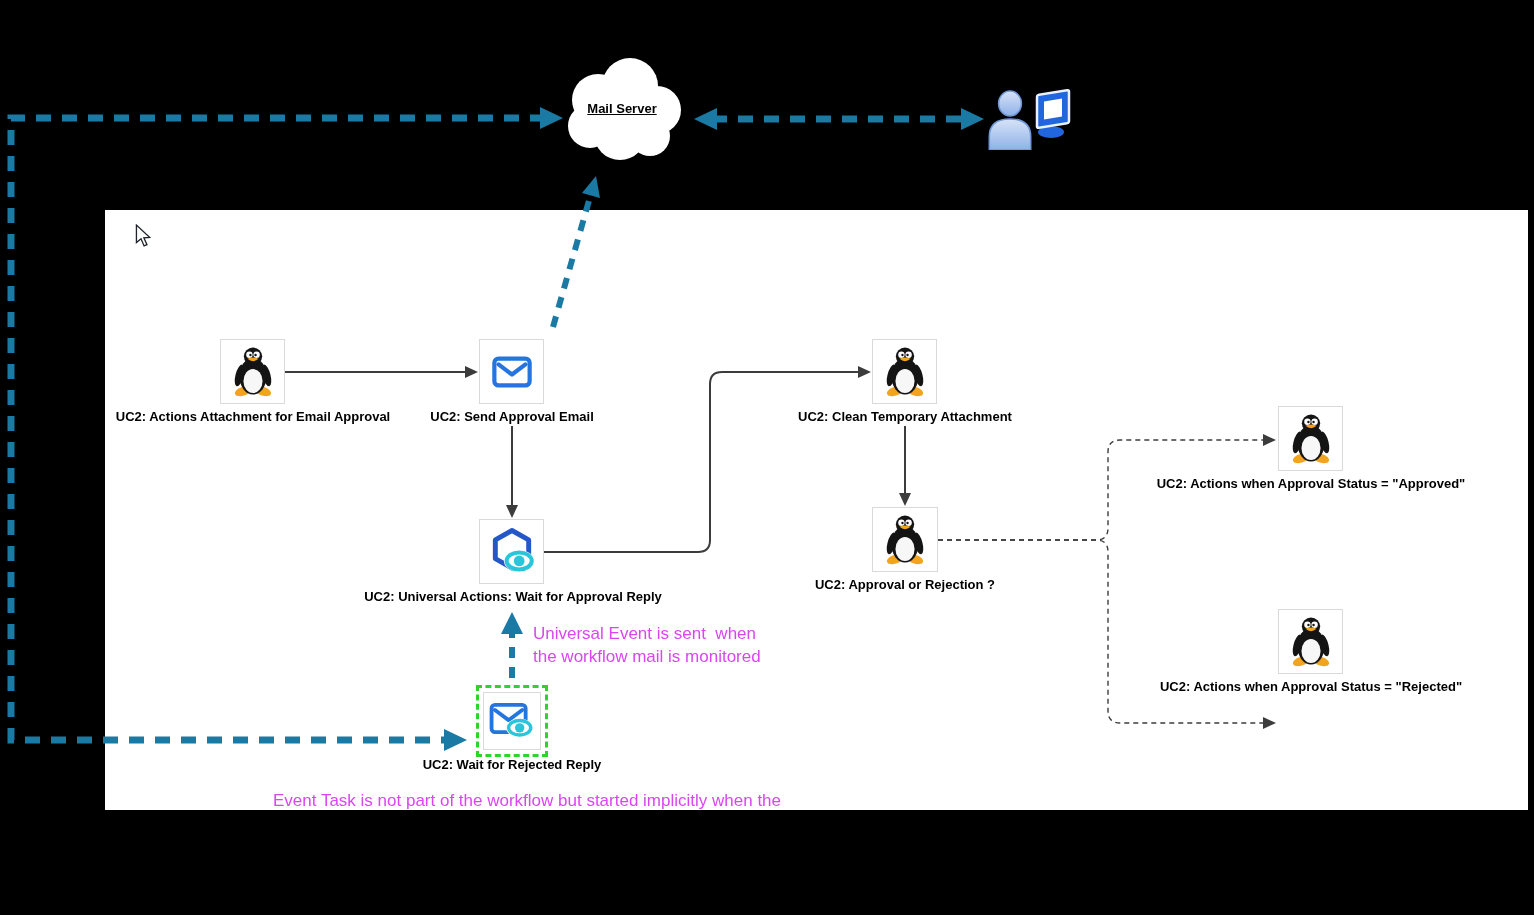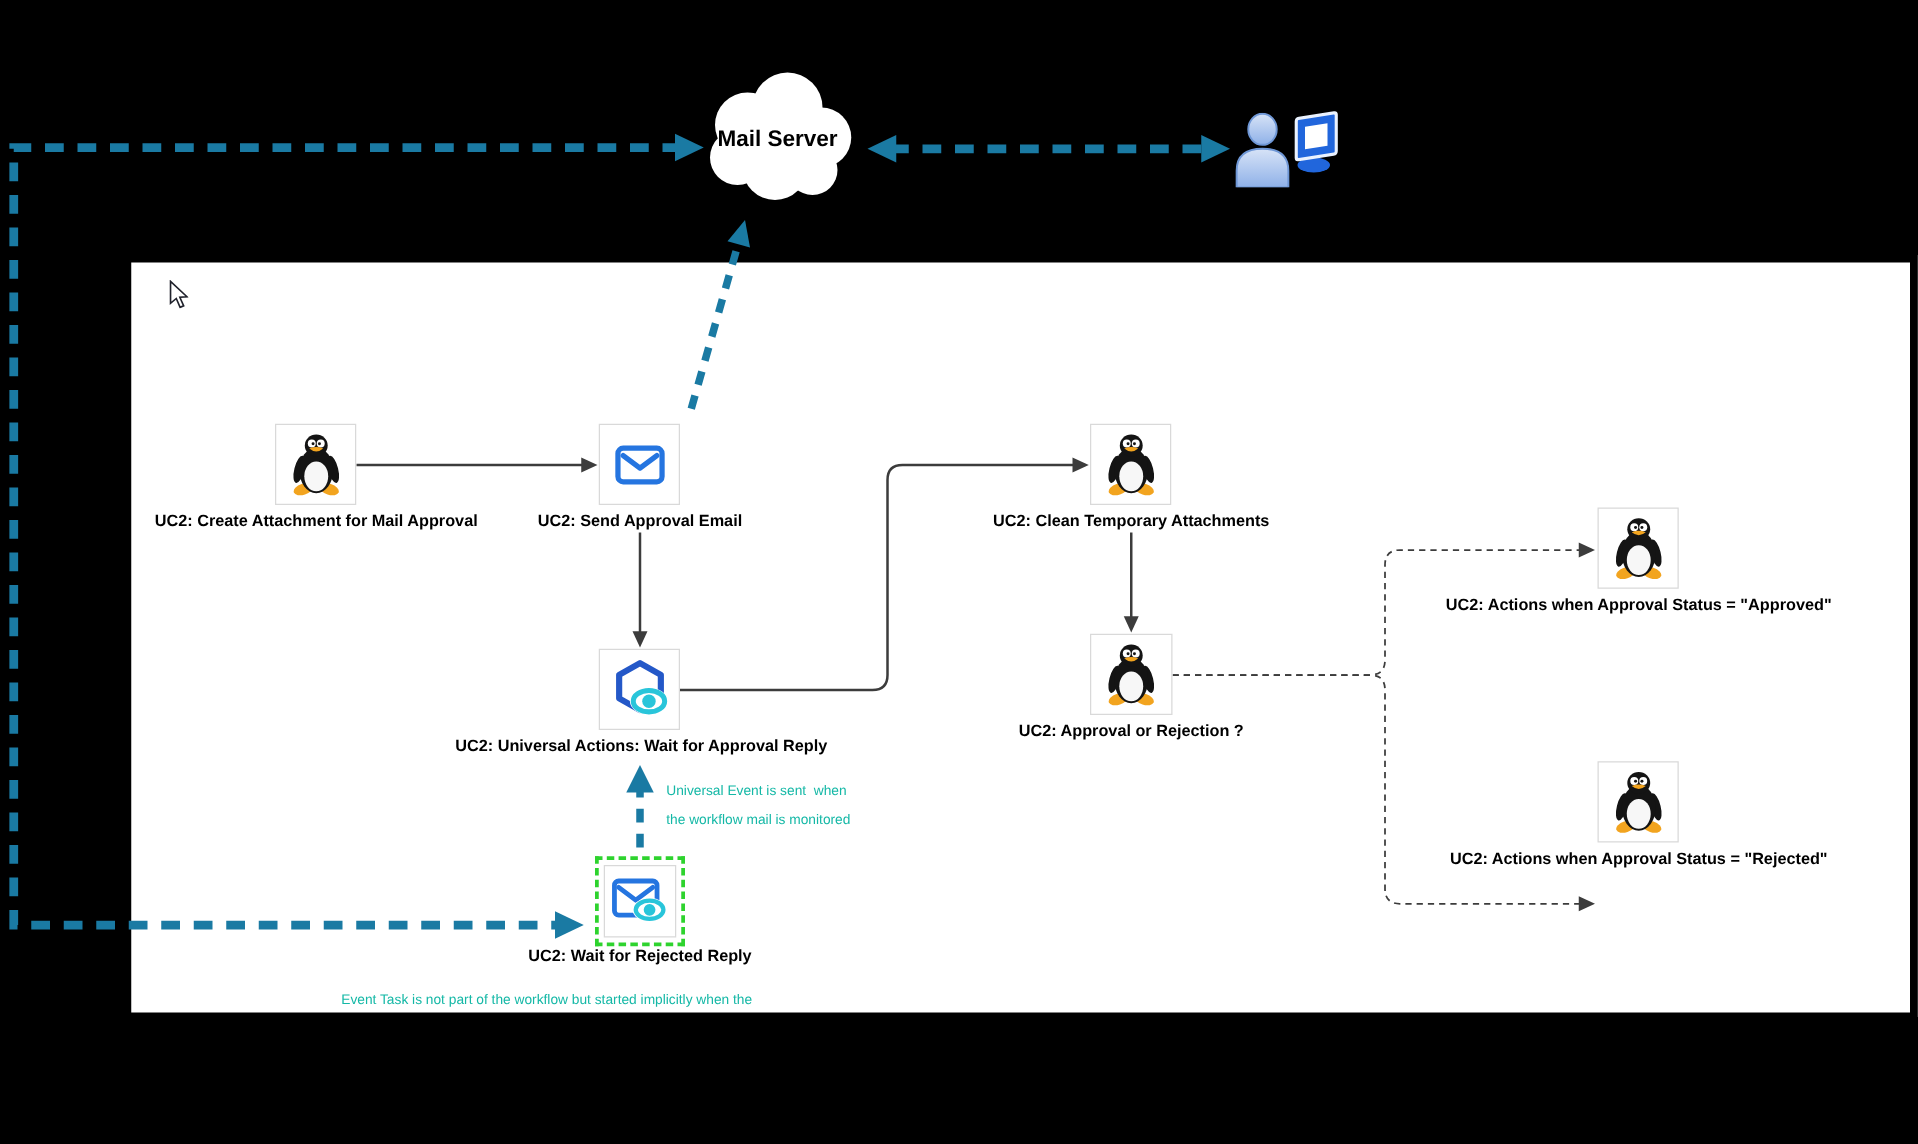--- a/index.html
+++ b/index.html
@@ -22,25 +22,25 @@
   .green-frame{
     position:absolute;left:476px;top:685px;width:72px;height:72px;box-sizing:border-box;
     border:3px dashed #2ed32e;background:#fff;
     display:flex;align-items:center;justify-content:center;
   }
   .green-inner{
     width:58px;height:58px;border:1px solid #d9d9d9;box-sizing:border-box;background:#fff;
     display:flex;align-items:center;justify-content:center;
   }
   .annotation{
-    position:absolute;font-size:11px;color:#14b8a6;white-space:pre;line-height:23px;
+    position:absolute;font-size:17px;color:#d946ef;white-space:pre;line-height:23px;
   }
   .cloud-label{
     position:absolute;left:558px;top:101px;width:128px;text-align:center;
-    font-size:18px;font-weight:bold;color:#000;
+    font-size:13px;font-weight:bold;color:#000;text-decoration:underline;
   }
   .icon{display:block;}
 </style>
 </head>
 <body>
 
 <div id="stage">
 
   <svg width="0" height="0" style="position:absolute">
     <defs>
@@ -150,35 +150,35 @@
     </svg>
   <svg class="icon" style="position:absolute;left:1030px;top:82px" width="46" height="58">
       <use href="#sym-app-window"></use>
     </svg>
 
   <div class="node-box" style="left:220px;top:339px;width:65px;height:65px">
     <svg class="icon" width="48" height="51">
         <use href="#sym-tux"></use>
       </svg>
   </div>
-  <div class="node-label" style="left:73px;top:409px">UC2: Create Attachment for Mail Approval</div>
+  <div class="node-label" style="left:73px;top:409px">UC2: Actions Attachment for Email Approval</div>
 
   <div class="node-box" style="left:479px;top:339px;width:65px;height:65px">
     <svg class="icon" width="42" height="36">
         <use href="#sym-envelope"></use>
       </svg>
   </div>
   <div class="node-label" style="left:332px;top:409px">UC2: Send Approval Email</div>
 
   <div class="node-box" style="left:872px;top:339px;width:65px;height:65px">
     <svg class="icon" width="48" height="51">
         <use href="#sym-tux"></use>
       </svg>
   </div>
-  <div class="node-label" style="left:725px;top:409px">UC2: Clean Temporary Attachments</div>
+  <div class="node-label" style="left:725px;top:409px">UC2: Clean Temporary Attachment</div>
 
   <div class="node-box" style="left:479px;top:519px;width:65px;height:65px">
     <svg class="icon" width="52" height="52">
         <use href="#sym-hex-eye"></use>
       </svg>
   </div>
   <div class="node-label" style="left:333px;top:589px">UC2: Universal Actions: Wait for Approval Reply</div>
 
   <div class="node-box" style="left:872px;top:507px;width:66px;height:65px">
     <svg class="icon" width="48" height="51">

